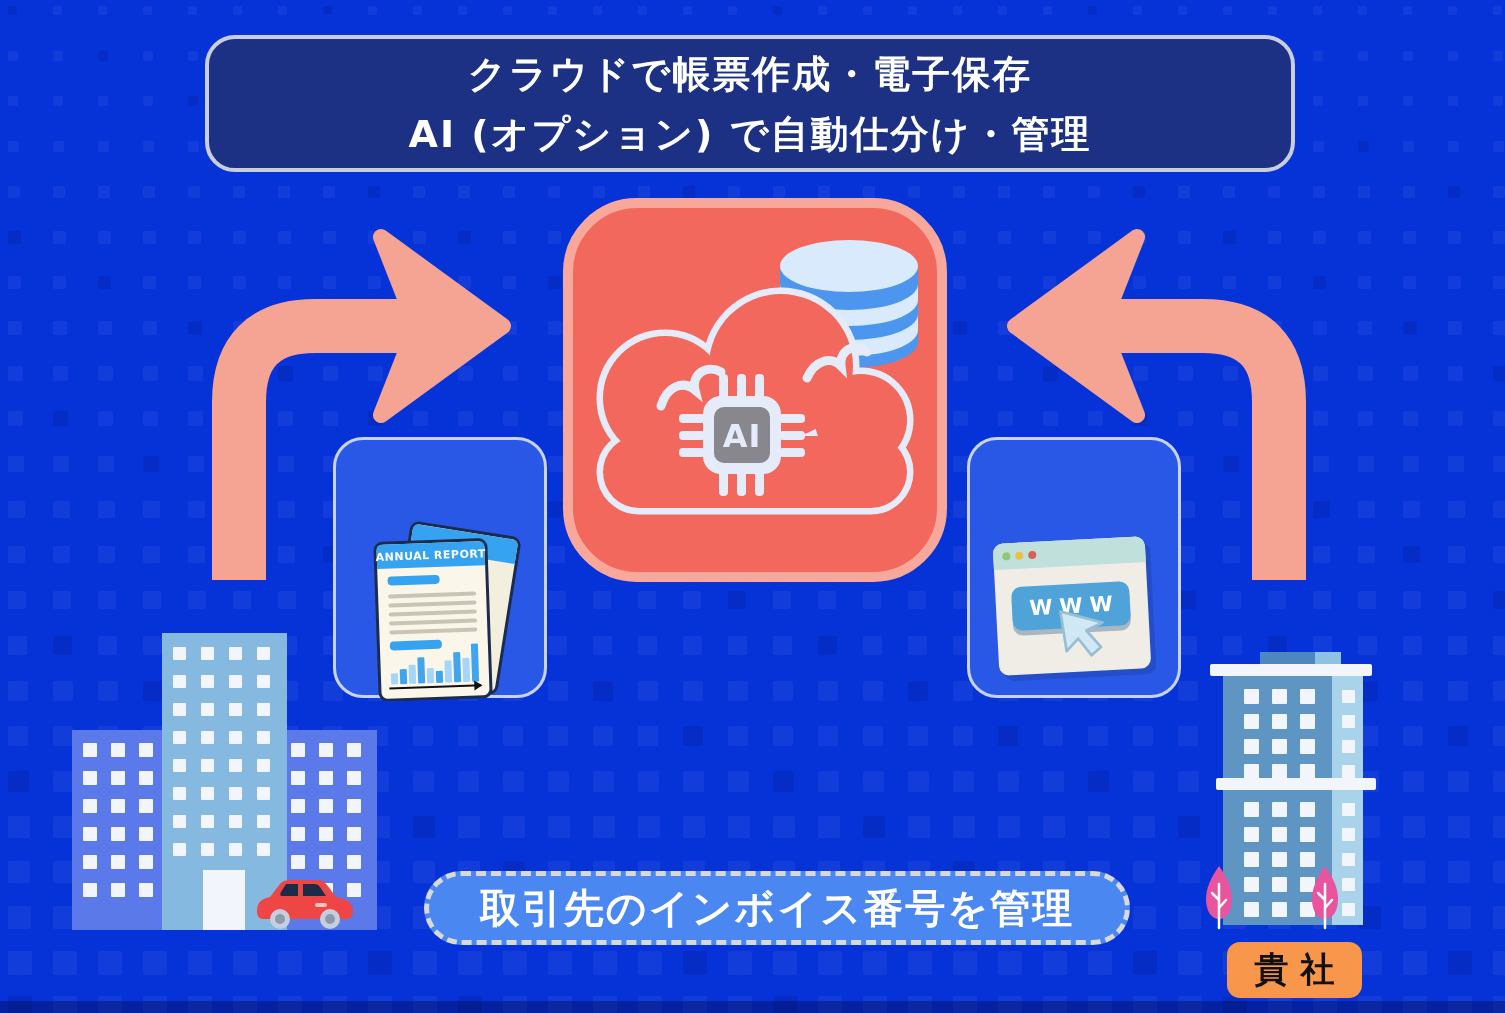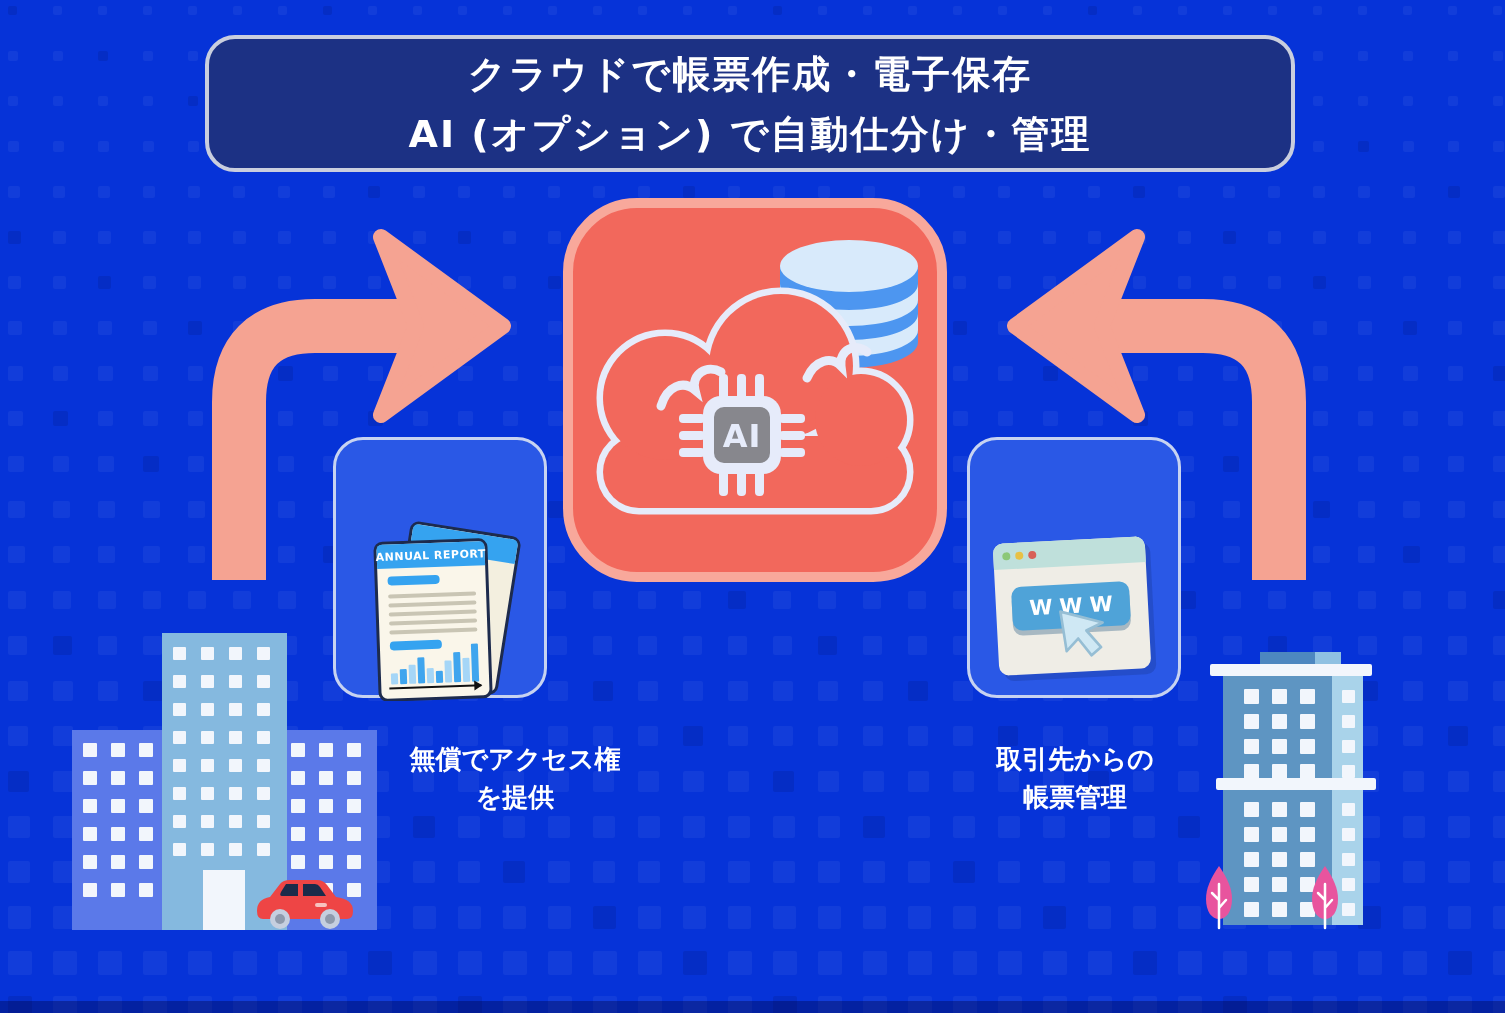--- a/index.html
+++ b/index.html
@@ -985,29 +985,24 @@
         <div class="www-btn">
           <span>WWW</span>
         </div>
         <svg class="cursor" width="52" height="56" viewBox="0 0 38 42" style="transform:rotate(-6deg)">
           <path d="M3 2 L33 15 L20 19 L29 33 L21 38 L13 24 L3 32 Z" fill="#cfe8f4" stroke="#96bed4" stroke-width="2" stroke-linejoin="round"></path>
         </svg>
       </div>
     </div>
   </div>
 
-  <div class="caption left">
-    <span>無償でアクセス権</span><br>
-    <span>を提供</span>
+
+  <div class="pill">
+    <span>取引先のインボイス番号を管理</span>
   </div>
-  <div class="caption right">
-    <span>取引先からの</span><br>
-    <span>帳票管理</span>
-  </div>
-
 
   <div class="bgroup" style="left:72px;top:630px;width:330px;height:300px">
     <div class="rect" style="left:0;top:100px;width:305px;height:200px;background:var(--bldg-back,#5b79e9)"></div>
     <div class="wg" style="left:11px;top:113px;grid-template-columns:repeat(3,14px);grid-auto-rows:14px;gap:14px 14px">
         <i></i>
         <i></i>
         <i></i>
         <i></i>
         <i></i>
         <i></i>
@@ -1146,13 +1141,16 @@
     <svg class="rect" style="left:0;top:214px" width="30" height="64" viewBox="0 0 30 64">
       <path d="M 14 0 C 23 13 27 23 27 33 C 27 46 21 53 14 53 C 7 53 1 46 1 33 C 1 23 5 13 14 0 Z" fill="var(--tree-pink,#e8549e)"></path>
       <path d="M 14 18 L 14 62 M 14 34 L 7 27 M 14 42 L 21 34" stroke="#fff" stroke-width="2.5" fill="none" stroke-linecap="round"></path>
     </svg>
     <svg class="rect" style="left:106px;top:214px" width="30" height="64" viewBox="0 0 30 64">
       <path d="M 14 0 C 23 13 27 23 27 33 C 27 46 21 53 14 53 C 7 53 1 46 1 33 C 1 23 5 13 14 0 Z" fill="var(--tree-pink,#e8549e)"></path>
       <path d="M 14 18 L 14 62 M 14 34 L 7 27 M 14 42 L 21 34" stroke="#fff" stroke-width="2.5" fill="none" stroke-linecap="round"></path>
     </svg>
   </div>
 
+  <div class="tag right">
+    <span>貴 社</span>
+  </div>
 </div>
 
 </body></html>

